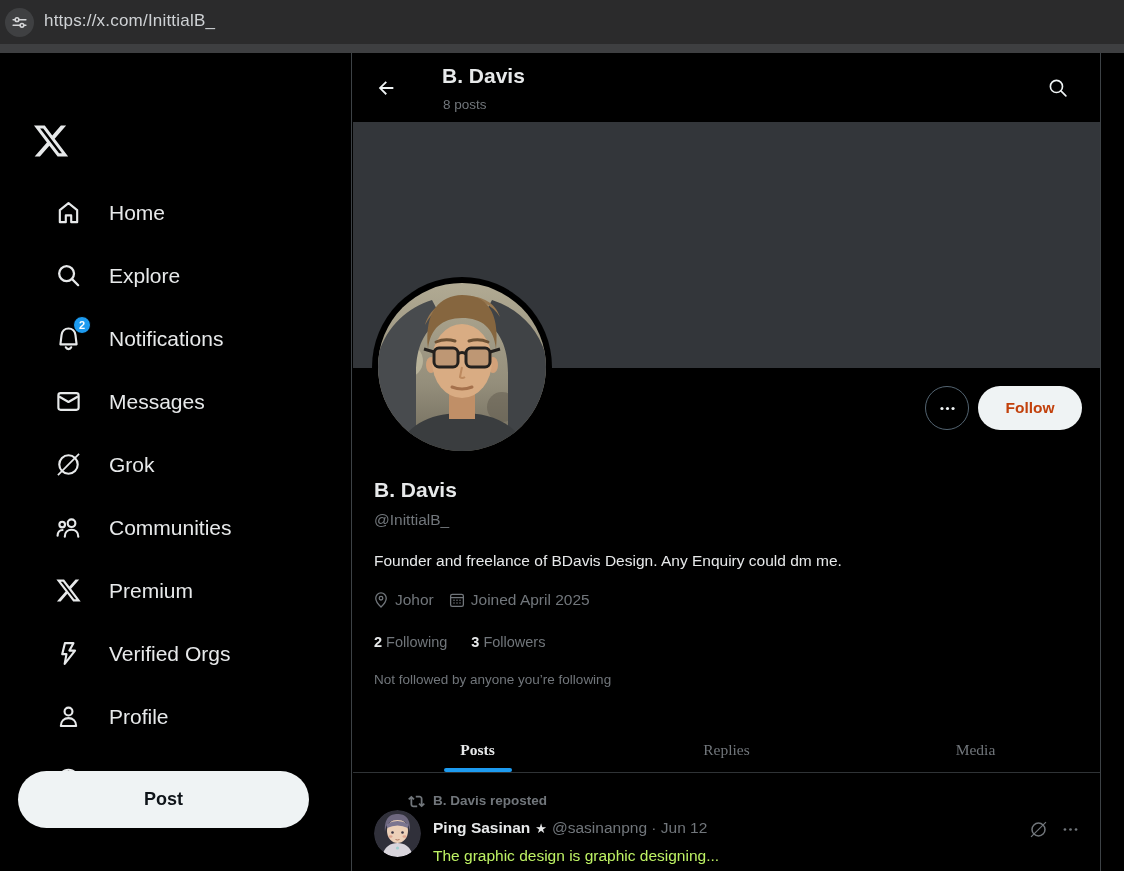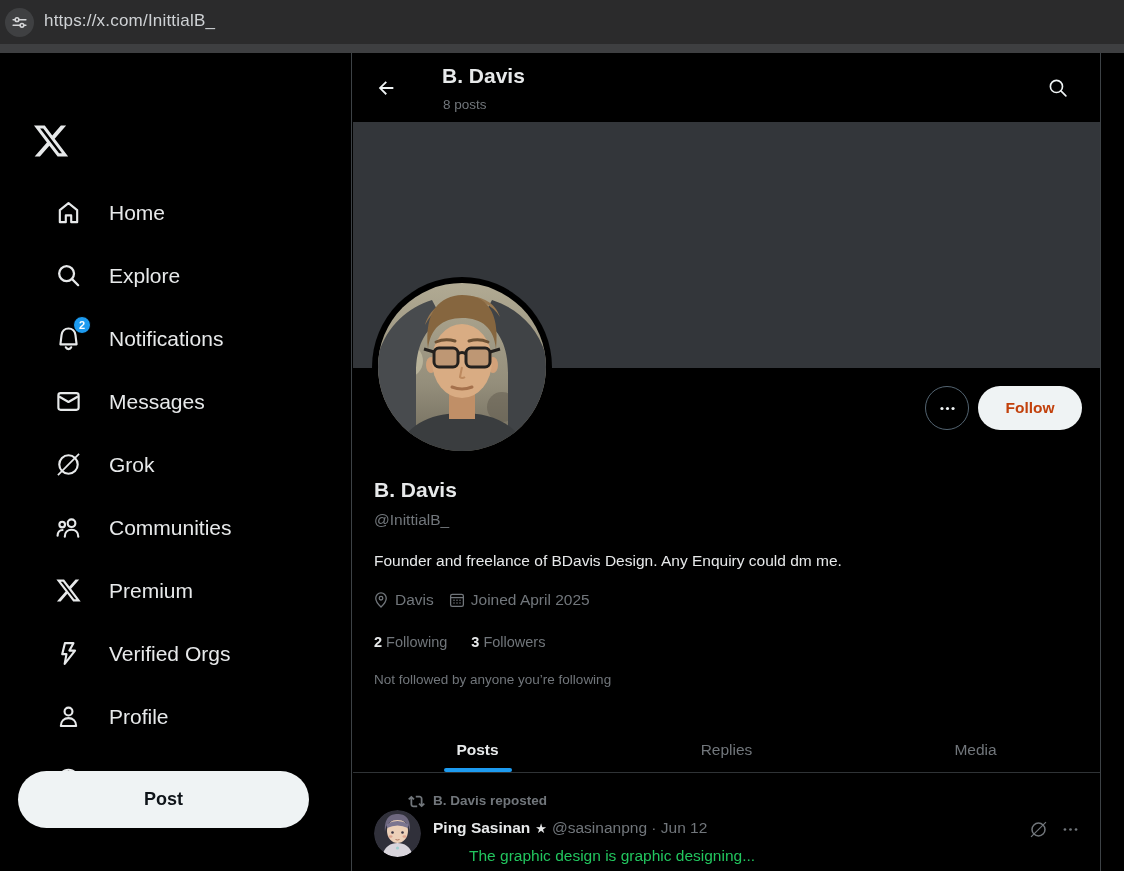--- a/index.html
+++ b/index.html
@@ -54,40 +54,40 @@
   .p-meta { position:absolute; left:19px; top:538px; display:flex; align-items:center; gap:4px;
     color:#71767b; font-size:15.5px; }
   .p-meta .meta-item { display:flex; align-items:center; gap:5px; margin-right:10px; }
   .p-meta svg { display:block; }
   .p-stats { position:absolute; left:21px; top:581px; display:flex; gap:24px; font-size:14.5px;text-align:center; }
   .stat { color:#71767b; cursor:pointer; }
   .stat b { color:#e7e9ea; font-weight:700; margin-right:4px; }
   .p-context { position:absolute; left:21px; top:619px; font-size:13.5px; color:#71767b; }
   
   .tabs { position:absolute; left:0; top:674px; width:100%; height:46px; display:flex;
-    border-bottom:1px solid #2f3336; }
+    border-bottom:1px solid #2f3336;font-family:Liberation Serif, serif; }
   .tab { flex:1; position:relative; display:flex; align-items:center; justify-content:center;
     font-size:15.5px; font-weight:500; color:#71767b; cursor:pointer; }
   .tab.active { color:#e7e9ea; font-weight:700; }
   .tab-underline { position:absolute; bottom:0; left:50%; transform:translateX(-50%);
     width:68px; height:4px; border-radius:2px; background:#1d9bf0; }
   
   .post { position:absolute; left:0; top:721px; width:100%; height:97px; cursor:pointer; }
   .rt-icon { position:absolute; left:55px; top:19px; width:17px; height:17px; color:#71767b; }
   .rt-text { position:absolute; left:80px; top:19px; font-size:13.5px; font-weight:700; color:#71767b; }
   .post-avatar { position:absolute; left:21px; top:36px; width:47px; height:47px; border-radius:50%;
     overflow:hidden; }
   .author-row { position:absolute; left:80px; top:45px; display:flex; align-items:center; gap:5px;
     font-size:15.5px; white-space:nowrap; }
   .author-name { color:#e7e9ea; font-weight:700; }
   .author-star { color:#e7e9ea; font-size:13px; }
   .author-meta { color:#71767b; }
   .post-grok { position:absolute; left:676px; top:46px; width:19px; height:19px; color:#71767b; }
   .post-dots { position:absolute; left:708px; top:46px; width:19px; height:19px; color:#71767b; }
-  .post-text { position:absolute; left:80px; top:72px; font-size:15.5px; color:#22c55e; line-height:20px;margin-left:36px; }
+  .post-text { position:absolute; left:80px; top:72px; font-size:15.5px; color:#bef264; line-height:20px; }
   svg { overflow:visible; }
 </style>
 </head>
 <body>
 
 <div class="screen">
 
   <div class="browser-bar">
     <div class="site-icon">
       <svg width="17" height="17" viewBox="0 0 24 24" fill="none" stroke="currentColor" stroke-width="2.2" stroke-linecap="round">
@@ -273,21 +273,21 @@
     <div class="p-name">B. Davis</div>
     <div class="p-handle">@InittialB_</div>
     <div class="p-bio">Founder and freelance of BDavis Design. Any Enquiry could dm me.</div>
 
     <div class="p-meta">
       <span class="meta-item">
         <svg width="18" height="18" viewBox="0 0 24 24" fill="none" stroke="currentColor" stroke-width="1.7">
             <path d="M12 2.6 c-3.9 0-7 3.1-7 7 c0 5.1 7 11.8 7 11.8 s7-6.7 7-11.8 c0-3.9-3.1-7-7-7 Z"></path>
             <circle cx="12" cy="9.6" r="2.4"></circle>
           </svg>
-        <span>Davis</span>
+        <span>Johor</span>
       </span>
       <span class="meta-item">
         <svg width="18" height="18" viewBox="0 0 24 24" fill="none" stroke="currentColor" stroke-width="1.7">
             <rect x="3.5" y="4.5" width="17" height="16" rx="2.2"></rect>
             <line x1="3.5" y1="8.8" x2="20.5" y2="8.8"></line>
             <g fill="currentColor" stroke="none">
               <circle cx="8" cy="12.3" r="1"></circle>
               <circle cx="12" cy="12.3" r="1"></circle>
               <circle cx="16" cy="12.3" r="1"></circle>
               <circle cx="8" cy="16" r="1"></circle>

